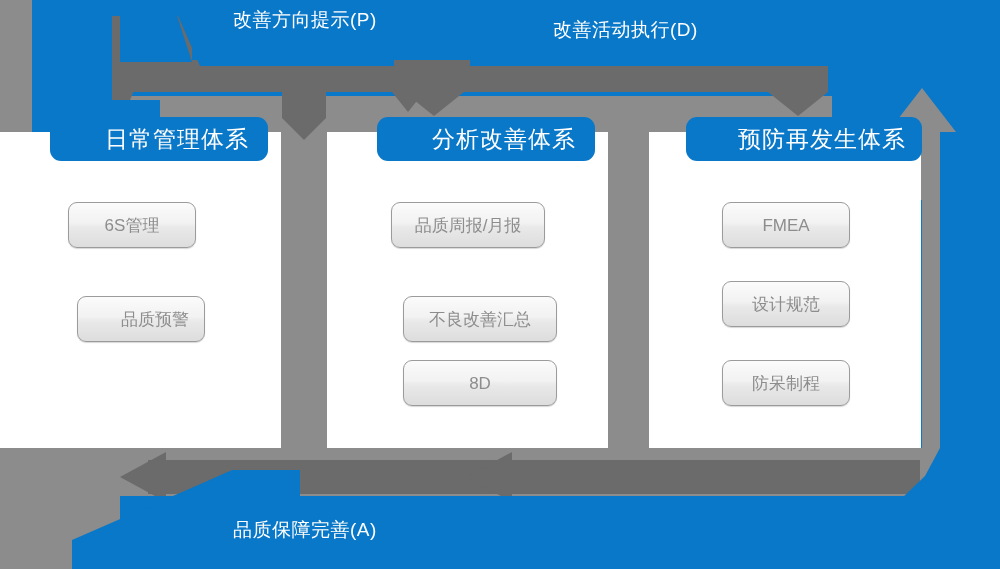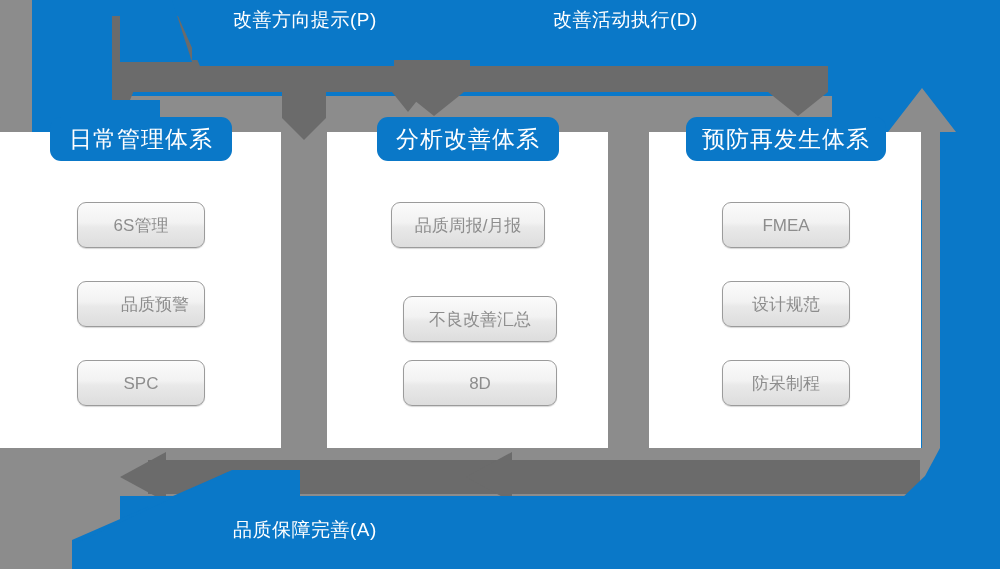--- a/index.html
+++ b/index.html
@@ -27,20 +27,21 @@
     z-index:6;
     background:#0a78c8;
     color:#ffffff;
     border-radius:11px;
     font-size:23px;
     line-height:44px;
     height:44px;
     text-align:center;
     white-space:nowrap;
     letter-spacing:1px;
+    padding-left:36px;
   }
 
   
   .item{
     position:absolute;
     z-index:5;
     width:128px;height:46px;
     border:1px solid #9b9b9b;
     border-radius:9px;
     background:linear-gradient(to bottom,#fbfbfb 0%,#f2f2f2 45%,#e9e9e9 55%,#dddddd 100%);
@@ -123,30 +124,29 @@
     <path fill="#0a78c8" d="M486,60 L1000,60 L1000,66 L486,66 Z"></path>
     <path fill="#0a78c8" d="M832,66 L1000,66 L1000,132 L832,132 Z"></path>
     <path fill="#8c8c8c" d="M922,88 L956,132 L940,132 L940,200 L904,200 L904,132 L888,132 Z"></path>
   </svg>
 
   <div class="panel" style="left:0px;top:132px;width:281px;height:316px;"></div>
   <div class="panel" style="left:327px;top:132px;width:281px;height:316px;"></div>
   <div class="panel" style="left:649px;top:132px;width:272px;height:316px;"></div>
 
   <div class="caption" style="left:233px;top:7px;">改善方向提示(P)</div>
-  <div class="caption" style="left:553px;top:7px;">改善活动执行(D)</div>
+  <div class="caption" style="left:553px;top:17px;">改善活动执行(D)</div>
   <div class="caption" style="left:233px;top:517px;">品质保障完善(A)</div>
 
   <div class="pill" style="left:50px;top:117px;width:182px;">日常管理体系</div>
   <div class="pill" style="left:377px;top:117px;width:182px;">分析改善体系</div>
   <div class="pill" style="left:686px;top:117px;width:200px;">预防再发生体系</div>
 
-  <div class="item" style="left:77px;top:202px;">6S管理</div>
-  <div class="item" style="left:77px;top:281px;padding-left:28px;">品质预警</div>
-  <div class="item" style="left:77px;top:360px;">SPC</div>
+  <div class="item" style="left:68px;top:202px;">6S管理</div>
+  <div class="item" style="left:77px;top:296px;padding-left:28px;">品质预警</div>
 
   <div class="item wide" style="left:391px;top:202px;">品质周报/月报</div>
   <div class="item wide" style="left:391px;top:296px;margin-left:12px;">不良改善汇总</div>
   <div class="item wide" style="left:391px;top:360px;margin-left:12px;">8D</div>
 
   <div class="item" style="left:722px;top:202px;">FMEA</div>
   <div class="item" style="left:722px;top:281px;">设计规范</div>
   <div class="item" style="left:722px;top:360px;">防呆制程</div>
 
 </div>

